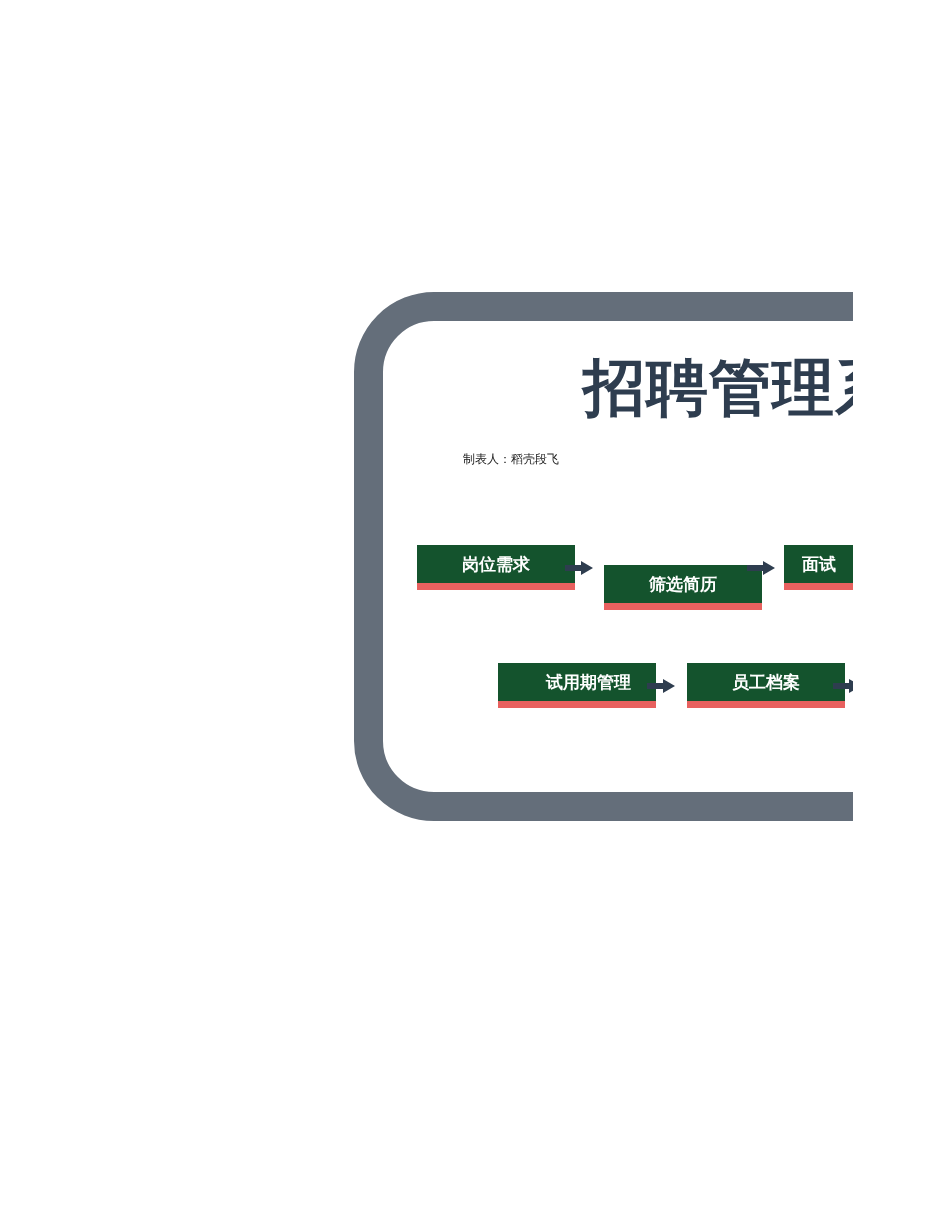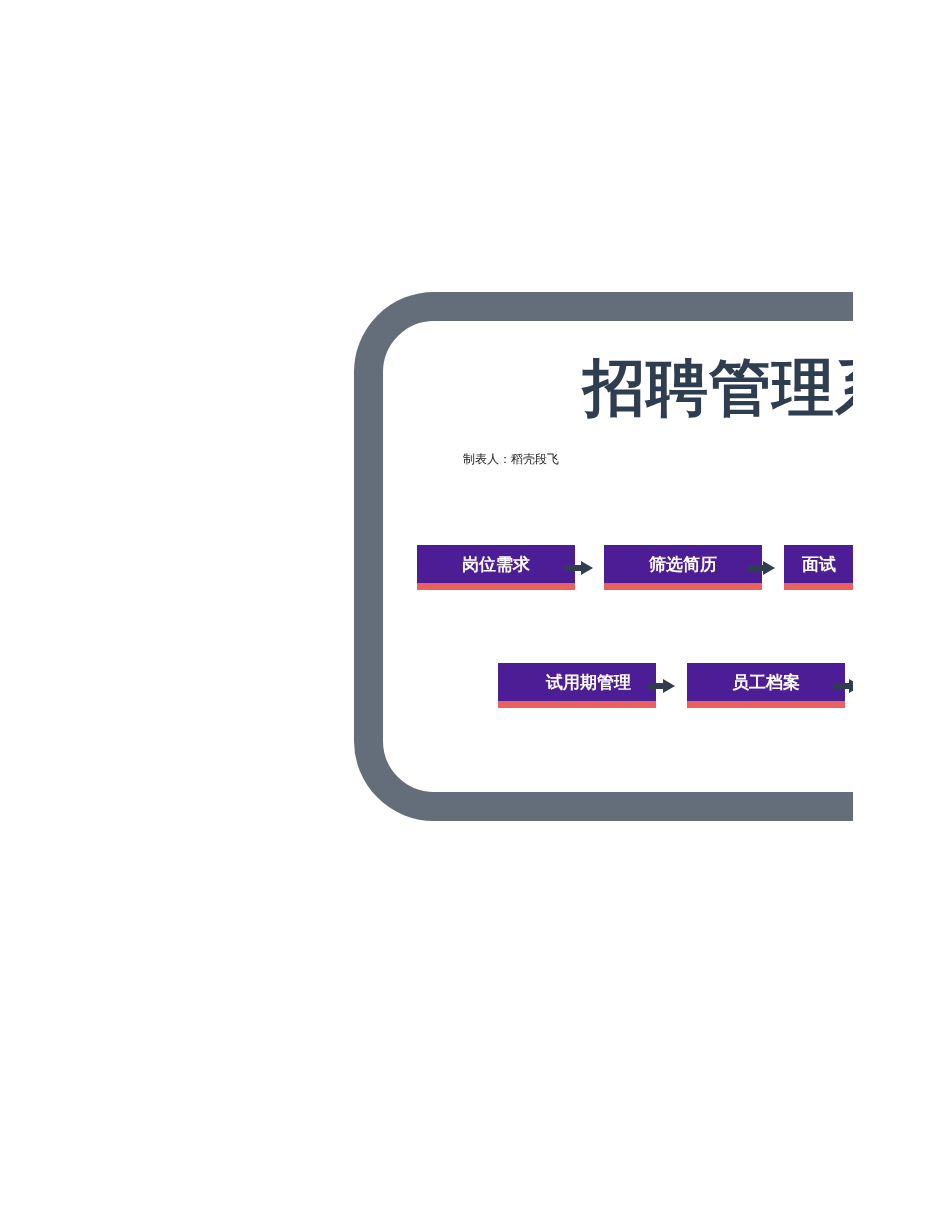--- a/index.html
+++ b/index.html
@@ -4,42 +4,42 @@
 <style>
   html, body { margin: 0; padding: 0; background: #ffffff; }
   body { width: 950px; height: 1230px; position: relative; overflow: hidden;
          font-family: "DejaVu Sans", "Liberation Sans", sans-serif; }
   .viewport { position: absolute; left: 0; top: 0; width: 853px; height: 1230px; overflow: hidden; }
   .frame { position: absolute; left: 354px; top: 292px; width: 700px; height: 529px;
            box-sizing: border-box; border: 29px solid #646e7a; border-radius: 80px; background: #fff; }
   .title { position: absolute; left: 583px; top: 350px; font-size: 62px; font-weight: bold;
            color: #2e3d4f; letter-spacing: 1px; white-space: nowrap; line-height: 76px; }
   .maker { position: absolute; left: 463px; top: 451px; font-size: 12px; color: #222; white-space: nowrap; }
-  .step { position: absolute; width: 158px; height: 45px; background: #4c1d95; box-sizing: border-box;
+  .step { position: absolute; width: 158px; height: 45px; background: #14532d; box-sizing: border-box;
           border-bottom: 7px solid #e8615f; color: #fff; font-weight: bold; font-size: 17px;
           display: flex; align-items: center; justify-content: center; white-space: nowrap; overflow: hidden; }
   .arrow { position: absolute; width: 28px; height: 14px; }
 </style>
 </head>
 <body>
 
 <div class="viewport">
   <div class="frame"></div>
 
   <div class="title">招聘管理系</div>
   <div class="maker">制表人：稻壳段飞</div>
 
   <div class="step" style="left:417px; top:545px;">
     <span>岗位需求</span>
   </div>
   <svg class="arrow" style="left:565px; top:561px;" viewBox="0 0 28 14">
     <rect x="0" y="4" width="17" height="6" fill="#2e3d4f"></rect>
       <polygon points="16,0 28,7 16,14" fill="#2e3d4f"></polygon>
   </svg>
-  <div class="step" style="left:604px; top:545px;">
+  <div class="step" style="left:604px; top:565px;">
     <span>筛选简历</span>
   </div>
   <svg class="arrow" style="left:747px; top:561px;" viewBox="0 0 28 14">
     <rect x="0" y="4" width="17" height="6" fill="#2e3d4f"></rect>
       <polygon points="16,0 28,7 16,14" fill="#2e3d4f"></polygon>
   </svg>
   <div class="step" style="left:784px; top:545px; justify-content:flex-start; padding-left:18px;">
     <span>面试</span>
   </div>
 

